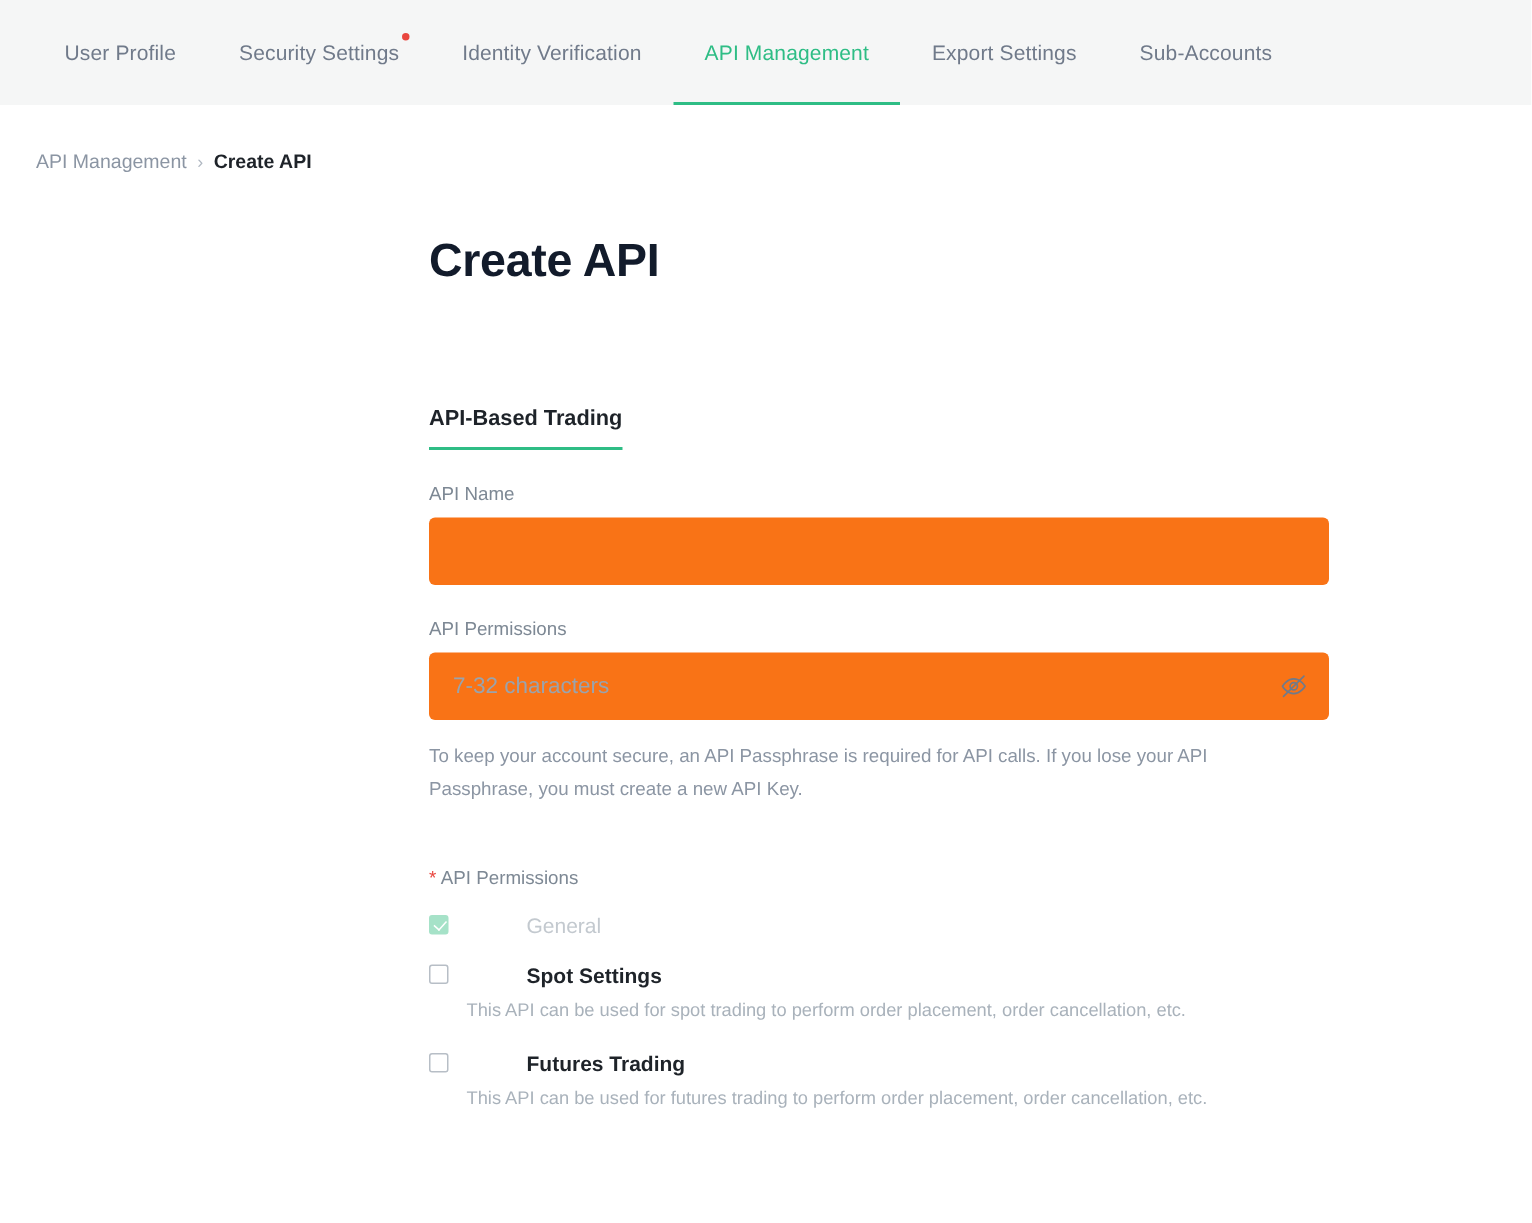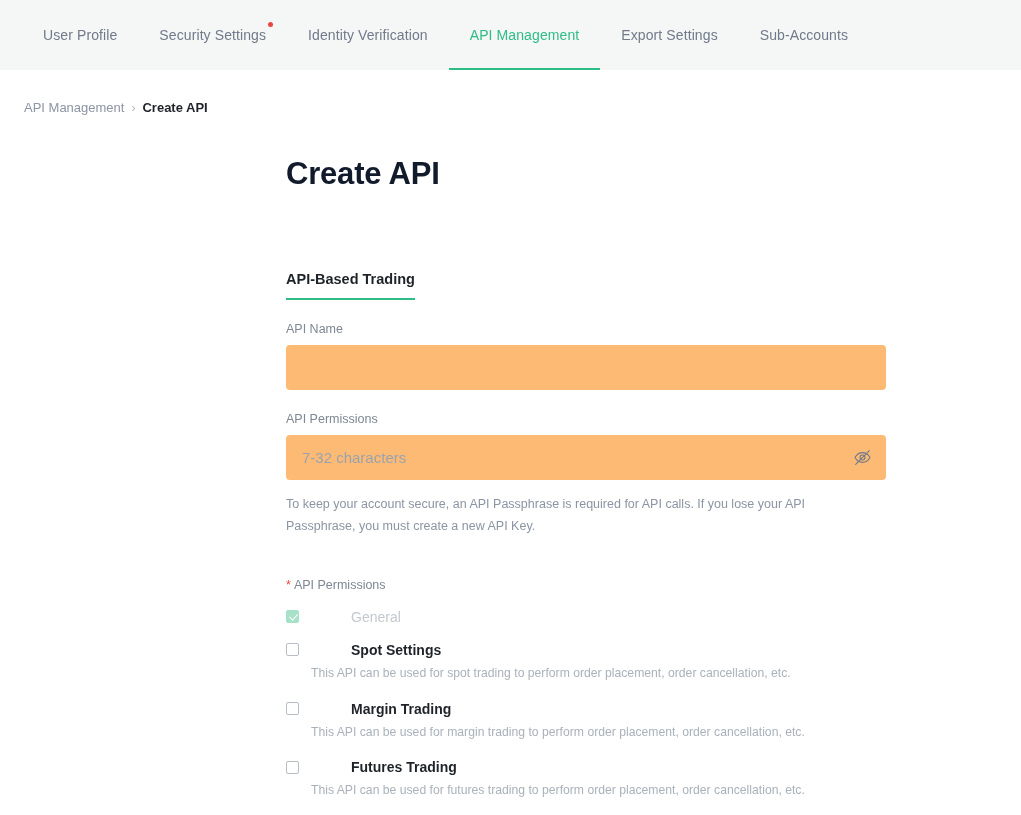--- a/index.html
+++ b/index.html
@@ -119,21 +119,21 @@
   .field { margin-top: 22px; }
   .field-label {
     font-size: 12.5px;
     color: #7d8894;
     margin-bottom: 9px;
   }
   .input-wrap {
     position: relative;
     width: 600px;
     height: 45px;
-    background: #fdba74;
+    background: #f97316;
     border-radius: 4px;
     display: flex;
     align-items: center;
   }
   .input-wrap input {
     border: 0;
     outline: 0;
     background: transparent;
     width: 100%;
     height: 100%;
@@ -308,26 +308,19 @@
       <div class="perm-row">
         <div class="perm-top">
           <span class="cbox"></span>
           <span class="perm-name">Spot Settings</span>
         </div>
         <div class="perm-desc">This API can be used for spot trading to perform order placement, order cancellation, etc.</div>
       </div>
       <div class="perm-row">
         <div class="perm-top">
           <span class="cbox"></span>
-          <span class="perm-name">Margin Trading</span>
-        </div>
-        <div class="perm-desc">This API can be used for margin trading to perform order placement, order cancellation, etc.</div>
-      </div>
-      <div class="perm-row">
-        <div class="perm-top">
-          <span class="cbox"></span>
           <span class="perm-name">Futures Trading</span>
         </div>
         <div class="perm-desc">This API can be used for futures trading to perform order placement, order cancellation, etc.</div>
       </div>
     </div>
 
 </div>
 
 </body></html>

